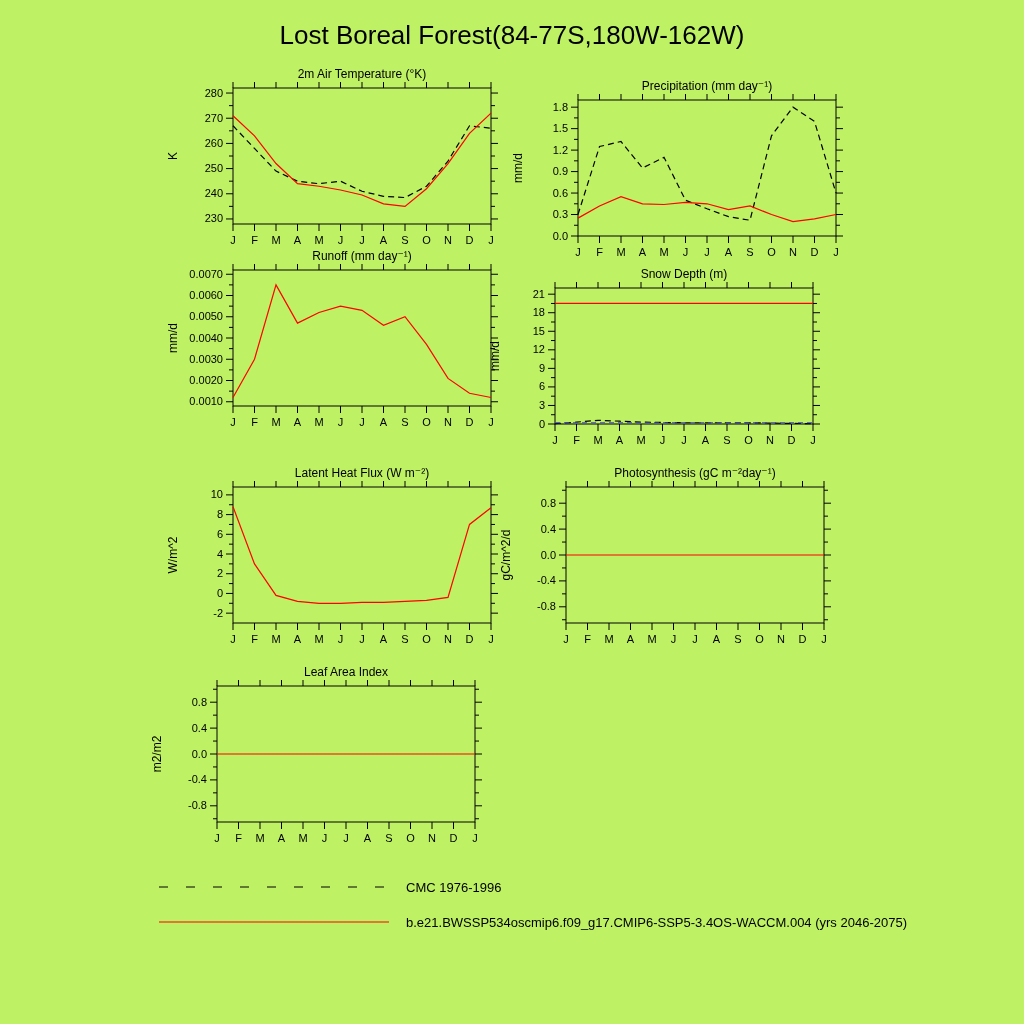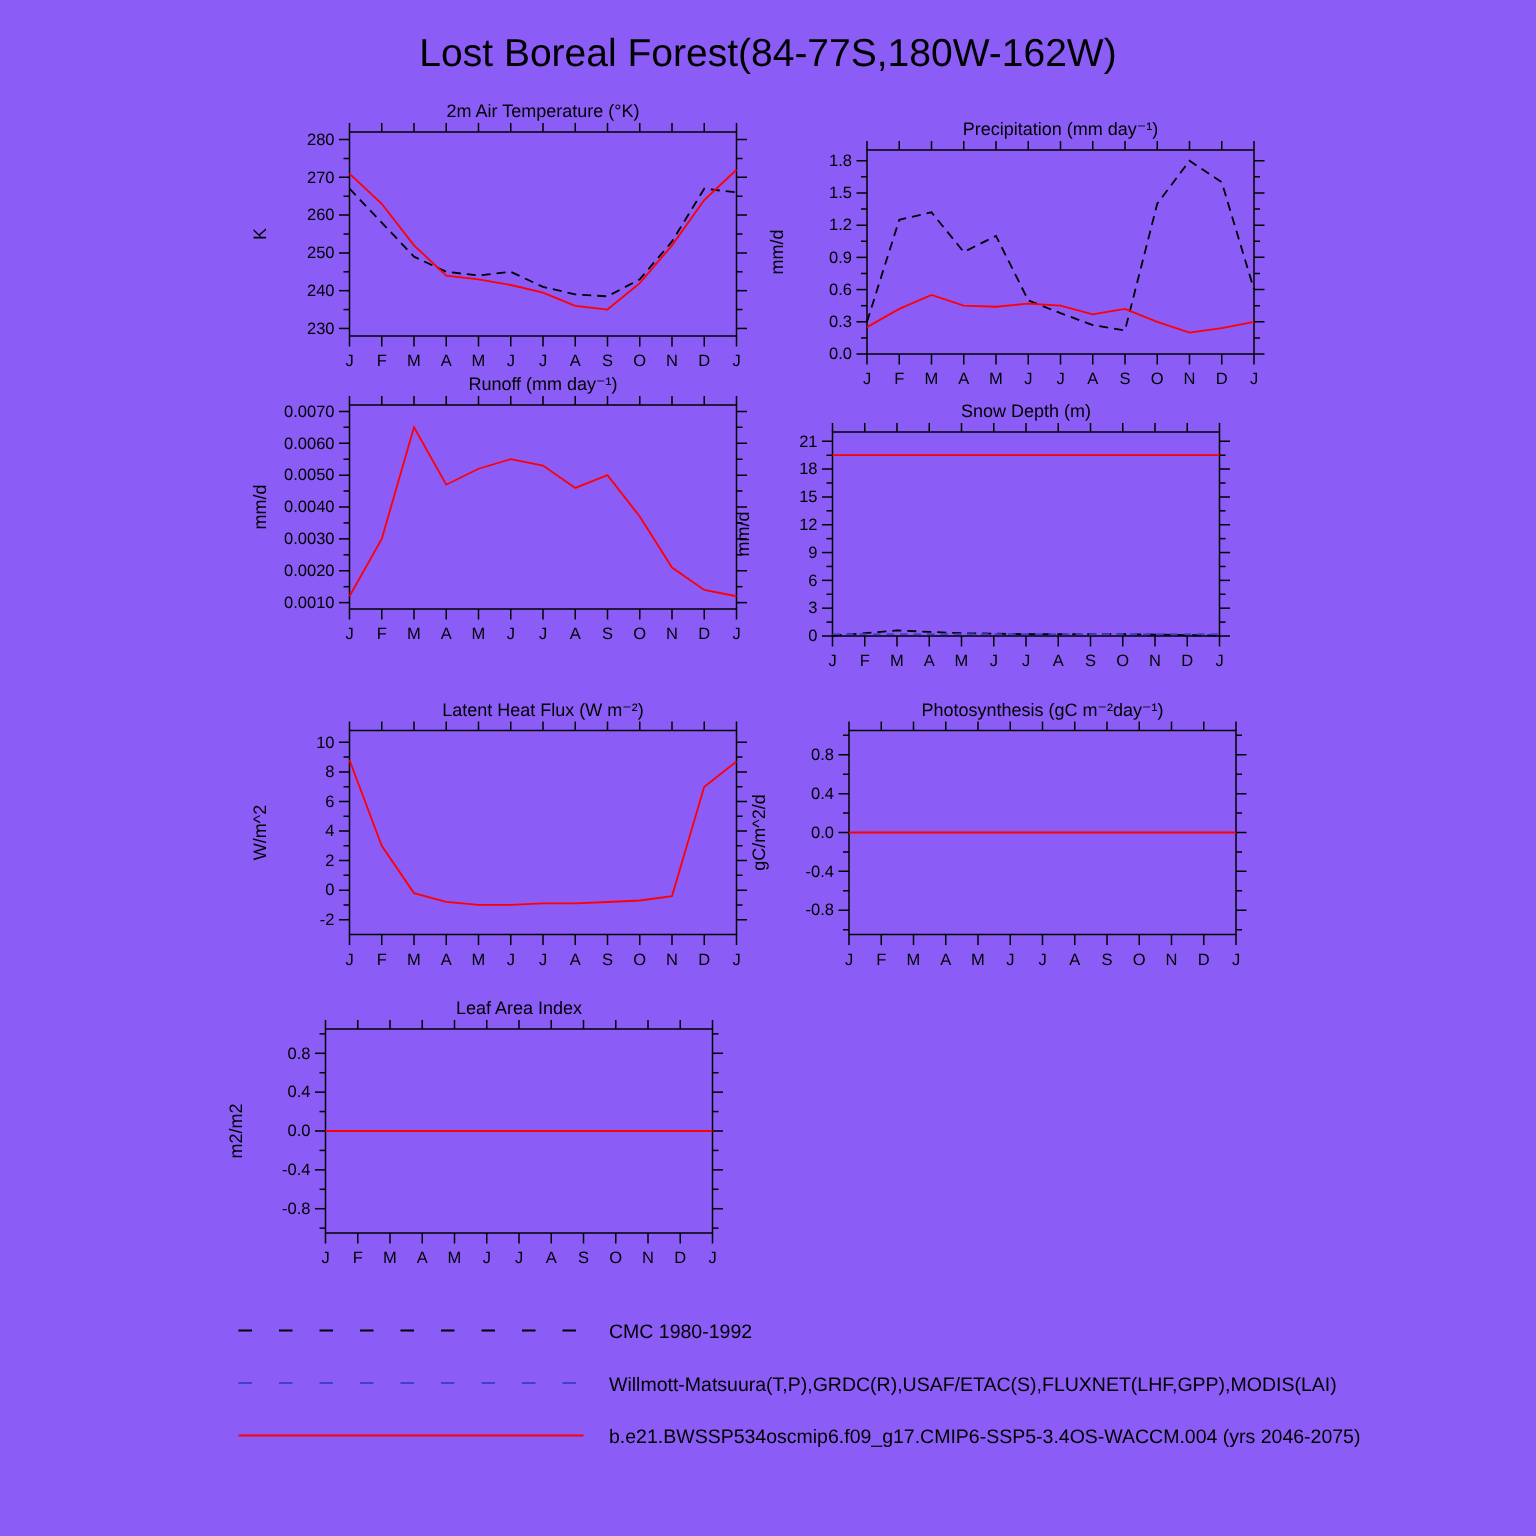--- a/index.html
+++ b/index.html
@@ -1,16 +1,16 @@
 <!DOCTYPE html>
 <html><head>
 <meta charset="utf-8">
 <style>
   html,body{margin:0;padding:0;background:#fff;}
-  .page{position:relative;width:1024px;height:1024px;background:#8b5cf6;overflow:hidden;
+  .page{position:relative;width:1024px;height:1024px;background:#bef264;overflow:hidden;
         font-family:"Liberation Sans","DejaVu Sans",sans-serif;color:#000;}
   .main-title{position:absolute;top:20px;left:0;width:100%;text-align:center;
               font-size:26px;font-weight:500;margin:0;}
   .chart{position:absolute;margin:0;padding:0;}
   svg{display:block;font-family:"Liberation Sans","DejaVu Sans",sans-serif;}
   svg text{fill:#000;}
   .legend{position:absolute;left:158px;top:876px;}
   .legend-row{display:flex;align-items:center;height:22px;margin-bottom:13px;}
   .legend-label{font-size:13px;margin-left:16px;white-space:nowrap;}
 </style>
@@ -572,27 +572,21 @@
         <text x="336" y="178" text-anchor="middle" font-size="11">J</text>
         <polyline points="78,90 99.5,90 121,90 142.5,90 164,90 185.5,90 207,90 228.5,90 250,90 271.5,90 293,90 314.5,90 336,90" fill="none" stroke="#ff0000" stroke-width="1.2"></polyline>
       </svg>
     </figure>
 
   <div class="legend">
     <div class="legend-row">
       <svg class="legend-swatch" width="232" height="14">
           <line x1="1" y1="7" x2="231" y2="7" stroke="#000000" stroke-width="1.2" stroke-dasharray="9 18"></line>
         </svg>
-      <span class="legend-label">CMC 1980-1992</span>
-    </div>
-    <div class="legend-row">
-      <svg class="legend-swatch" width="232" height="14">
-          <line x1="1" y1="7" x2="231" y2="7" stroke="#4040cc" stroke-width="1.2" stroke-dasharray="9 18"></line>
-        </svg>
-      <span class="legend-label">Willmott-Matsuura(T,P),GRDC(R),USAF/ETAC(S),FLUXNET(LHF,GPP),MODIS(LAI)</span>
+      <span class="legend-label">CMC 1976-1996</span>
     </div>
     <div class="legend-row">
       <svg class="legend-swatch" width="232" height="14">
           <line x1="1" y1="7" x2="231" y2="7" stroke="#ff0000" stroke-width="1.2"></line>
         </svg>
       <span class="legend-label">b.e21.BWSSP534oscmip6.f09_g17.CMIP6-SSP5-3.4OS-WACCM.004 (yrs 2046-2075)</span>
     </div>
   </div>
 
 </div>

